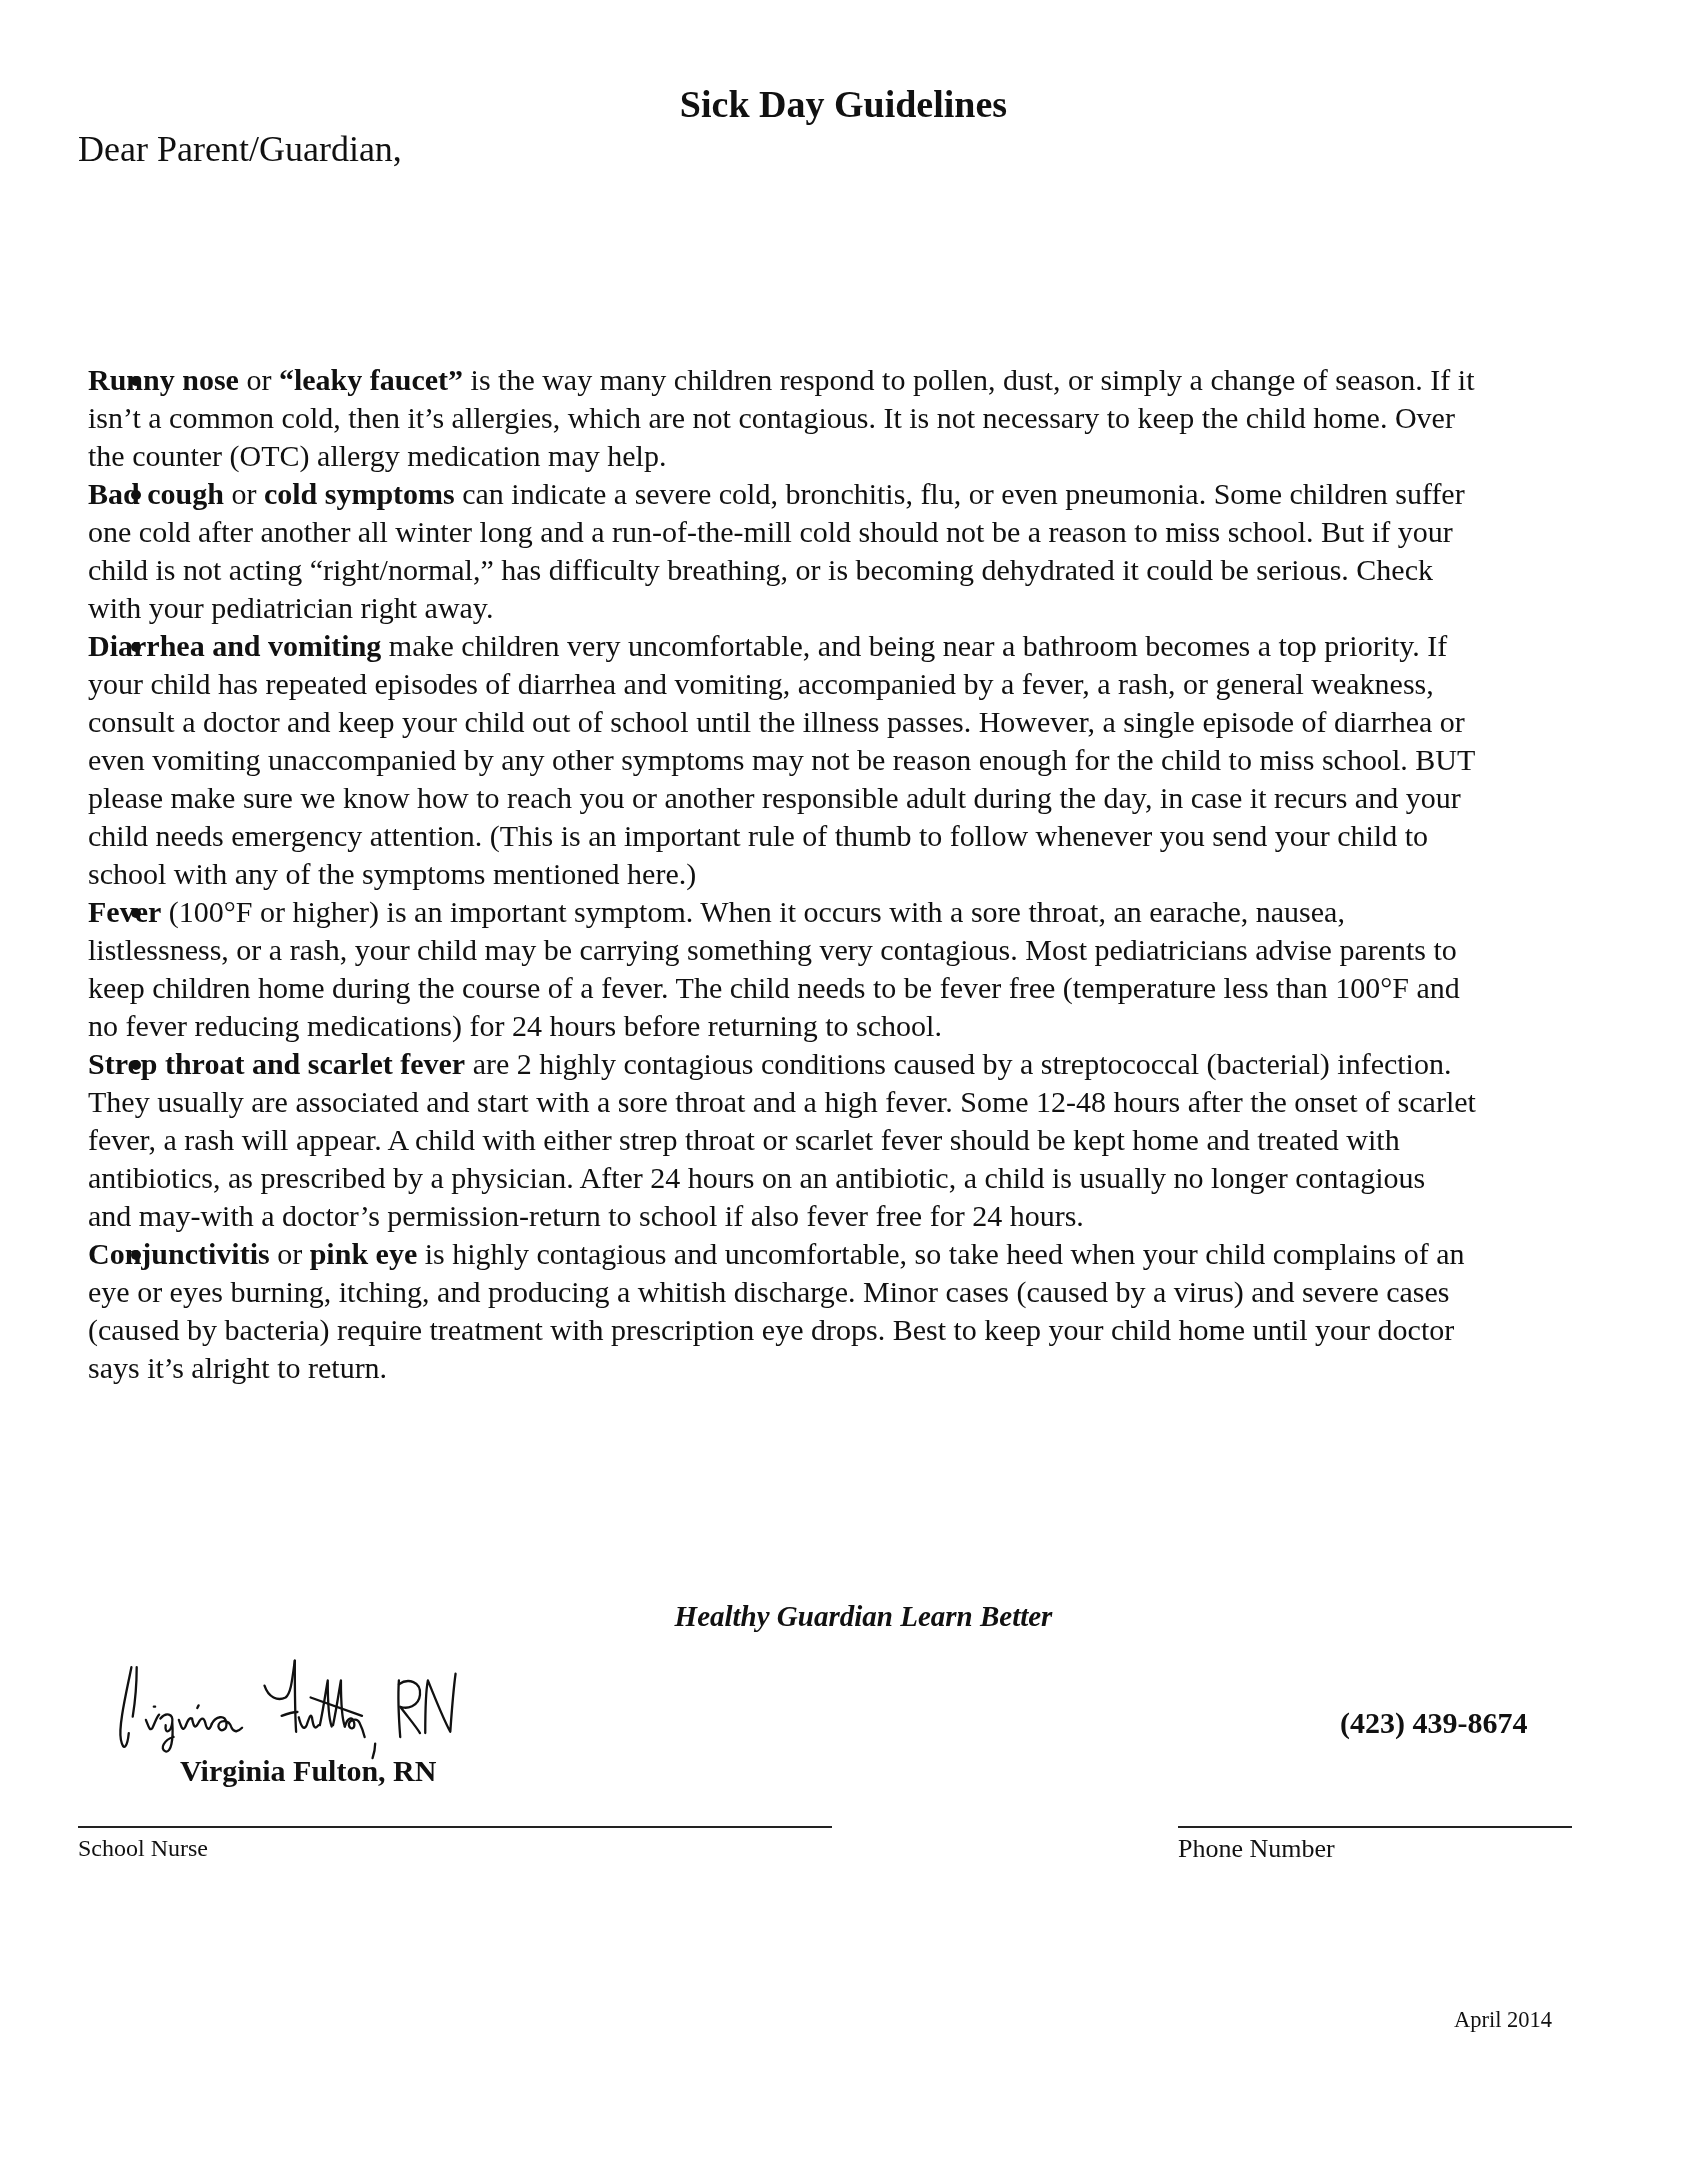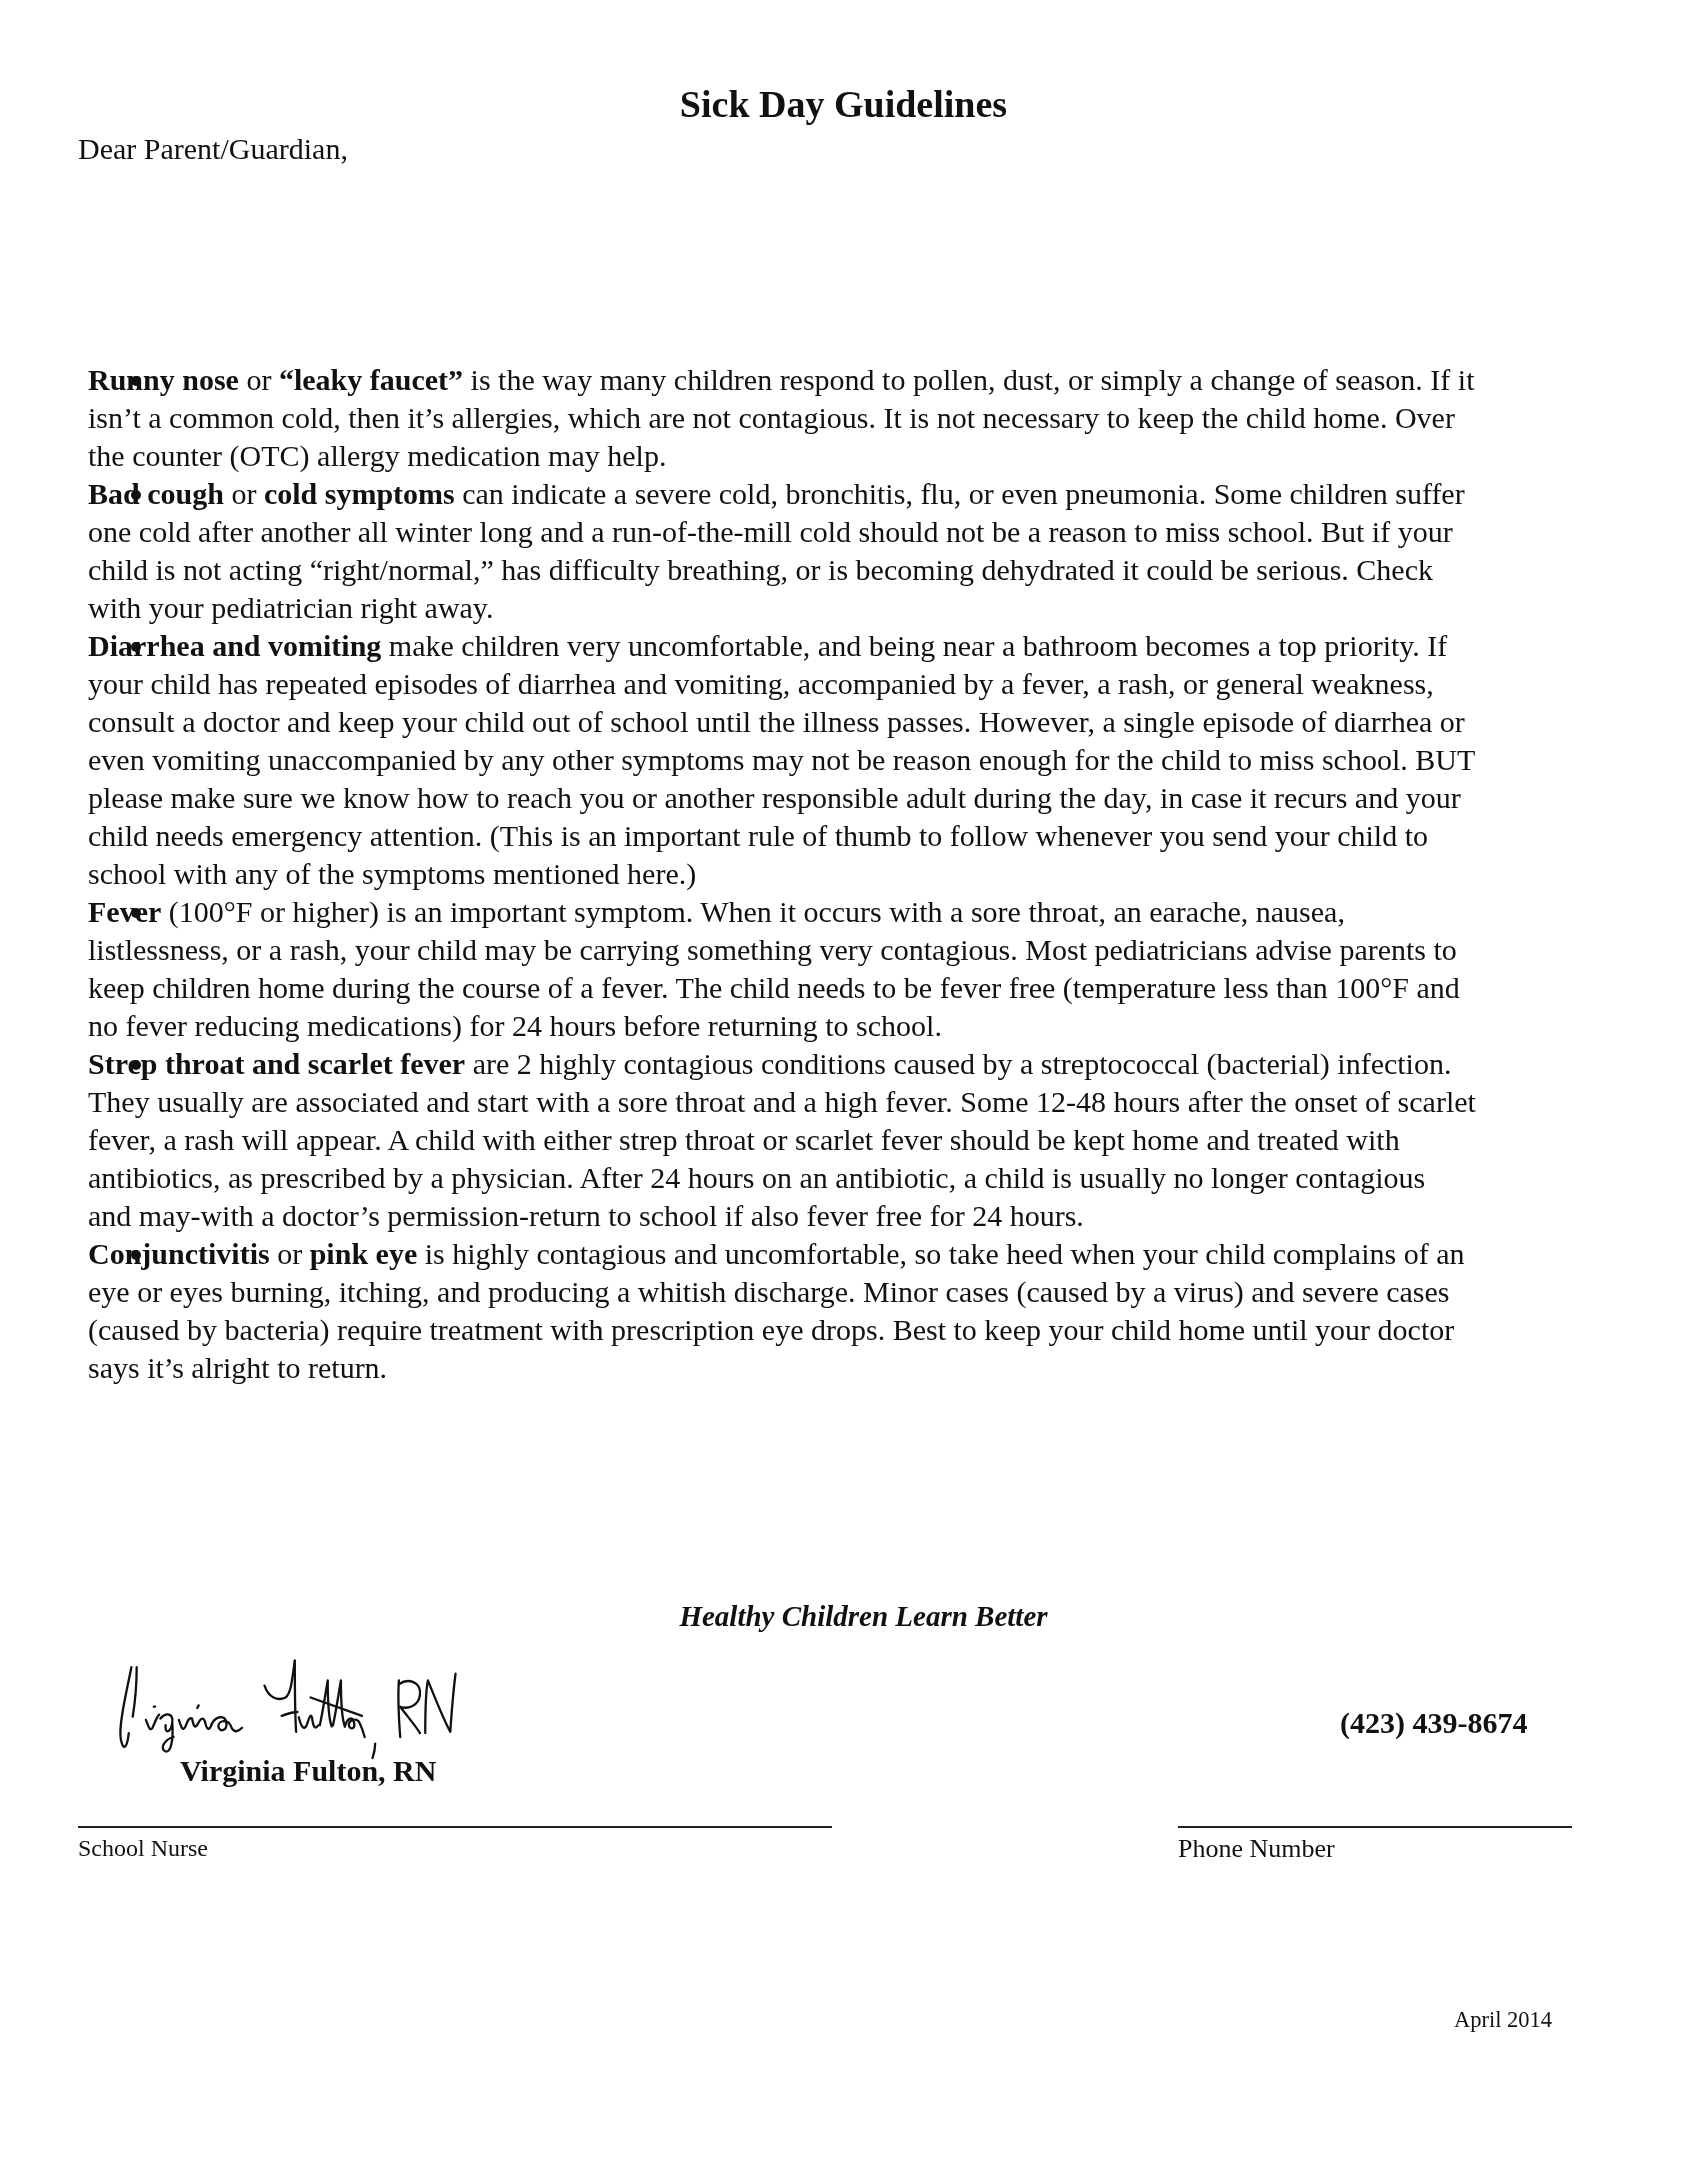--- a/index.html
+++ b/index.html
@@ -8,21 +8,21 @@
     font-family: "Liberation Serif", "DejaVu Serif", serif;
     color: #111111;
   }
   .page { position: absolute; left: 0; top: 0; width: 1687px; height: 2183px; }
   .title {
     position: absolute; top: 81px; left: 0; width: 1687px; text-align: center;
     font-weight: bold; font-size: 38px; line-height: 46px; letter-spacing: 0px;
   }
   .salutation {
     position: absolute; top: 130px; left: 78px;
-    font-size: 30px; line-height: 38px;
+    font-size: 36px; line-height: 38px;
   }
   .intro {
     position: absolute; top: 206px; left: 78px; width: 1495px;
     font-size: 30px; line-height: 38px; margin: 0;
   }
   .bullets {
     position: absolute; top: 361px; left: 0; width: 1687px;
     margin: 0; padding: 0; list-style: none;
   }
   .bullet-item {
@@ -98,21 +98,21 @@
     <li class="bullet-item">
       <span class="bullet-dot"></span>
       <span class="b">Strep throat and scarlet fever</span><span> are 2 highly contagious conditions caused by a streptococcal (bacterial) infection. They usually are associated and start with a sore throat and a high fever. Some 12-48 hours after the onset of scarlet fever, a rash will appear. A child with either strep throat or scarlet fever should be kept home and treated with antibiotics, as prescribed by a physician. After 24 hours on an antibiotic, a child is usually no longer contagious and may-with a doctor’s permission-return to school if also fever free for 24 hours.</span>
     </li>
     <li class="bullet-item">
       <span class="bullet-dot"></span>
       <span class="b">Conjunctivitis</span><span> or </span><span class="b">pink eye</span><span> is highly contagious and uncomfortable, so take heed when your child complains of an eye or eyes burning, itching, and producing a whitish discharge. Minor cases (caused by a virus) and severe cases (caused by bacteria) require treatment with prescription eye drops. Best to keep your child home until your doctor says it’s alright to return.</span>
     </li>
   </ul>
 
-  <div class="tagline">Healthy Children Learn Better</div>
+  <div class="tagline">Healthy Guardian Learn Better</div>
 
   <svg class="signature" viewBox="0 0 800 170" xmlns="http://www.w3.org/2000/svg">
     <g fill="none" stroke="#111" stroke-width="3.5" stroke-linecap="round" stroke-linejoin="round">
 
       <path d="M28 20 C 20 60, 8 110, 12 130 C 16 150, 22 140, 24 120"></path>
       <path d="M30 95 C 34 70, 36 40, 36 20"></path>
 
       <path d="M50 100 C 54 110, 56 118, 60 112 C 64 104, 66 96, 70 92"></path>
       <path d="M62 80 l 2 0"></path>
       <path d="M72 98 C 80 88, 92 90, 90 104 C 88 120, 78 122, 80 108 M90 104 C 92 130, 88 150, 80 148 C 70 144, 78 130, 92 126"></path>

